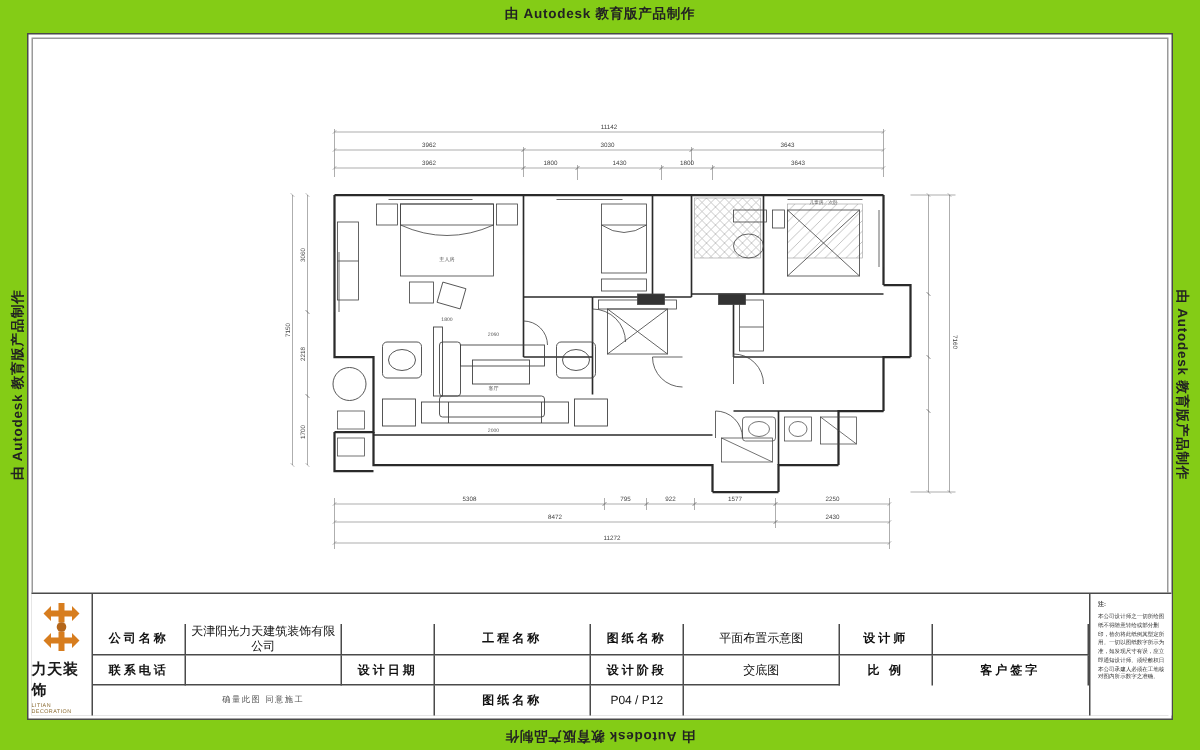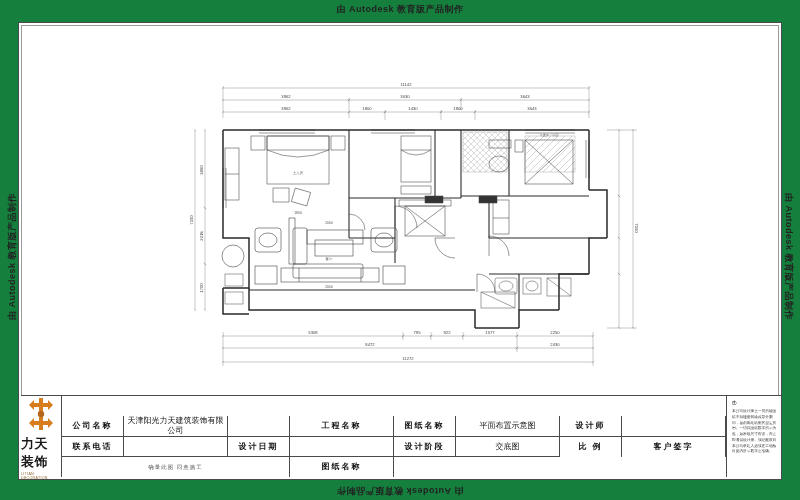--- a/index.html
+++ b/index.html
@@ -6,21 +6,21 @@
   html, body {
     margin: 0; padding: 0;
     width: 800px; height: 500px;
     background: #ffffff;
     font-family: "Liberation Sans", "DejaVu Sans", sans-serif;
     overflow: hidden;
   }
   #page {
     position: relative;
     width: 800px; height: 500px;
-    background: #15803d;
+    background: #84cc16;
   }
 
   
   .wm {
     position: absolute;
     color: #222;
     font-weight: bold;
     font-size: 9px;
     letter-spacing: .5px;
     white-space: nowrap;
@@ -83,21 +83,21 @@
     border-right: 1px solid #4a4a4a;
     display: flex; flex-direction: column;
     align-items: center; justify-content: center;
     gap: 1px;
   }
   .logo-mark {
     width: 40px; height: 40px;
     position: relative;
   }
   .logo-text {
-    font-size: 13px; font-weight: bold;
+    font-size: 10px; font-weight: bold;
     color: #1a1a1a; letter-spacing: .5px;
   }
   .logo-sub {
     font-size: 3.6px; color: #8a6a30; letter-spacing: .3px;
   }
 
   .tb-grid {
     flex: 1;
     display: grid;
     grid-template-columns: 62px 104px 62px 104px 62px 104px 62px 104px;
@@ -448,20 +448,21 @@
         <div class="tb-cell val blank"></div>
         <div class="tb-cell lbl">设计日期</div>
         <div class="tb-cell val blank"></div>
         <div class="tb-cell lbl">设计阶段</div>
         <div class="tb-cell val">交底图</div>
 
         <div class="tb-cell lbl norow">比    例</div>
         <div class="tb-cell lbl norow">客户签字</div>
         <div class="tb-cell norow tb-approve" style="grid-column: span 3;">确量此图  同意施工</div>
         <div class="tb-cell lbl norow">图纸名称</div>
+        <div class="tb-cell val norow">P04 / P12</div>
       </div>
 
       <div class="tb-note">
         <div class="nt-head">注:</div>
         <div>本公司设计师之一切所绘图纸不得随意转绘或部分删印，替勿将此纸例其型定所用。一切以图纸数字所示为准，如发现尺寸有误，应立即通知设计师。须经敝权日本公司承建人必须在工地核对图内所示数字之准确。</div>
       </div>
 
     </div>
   </div>
 </div>

